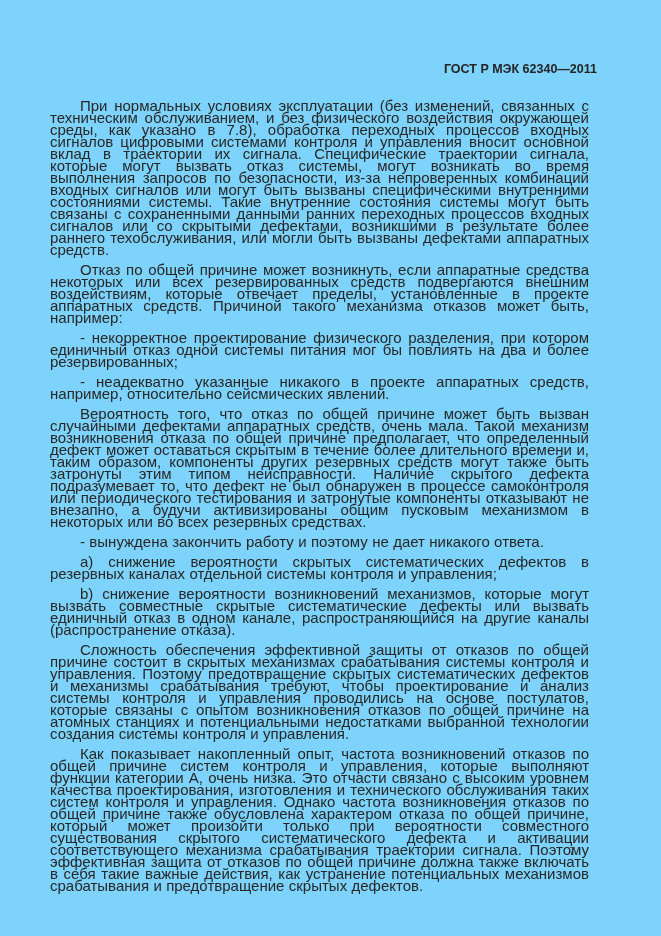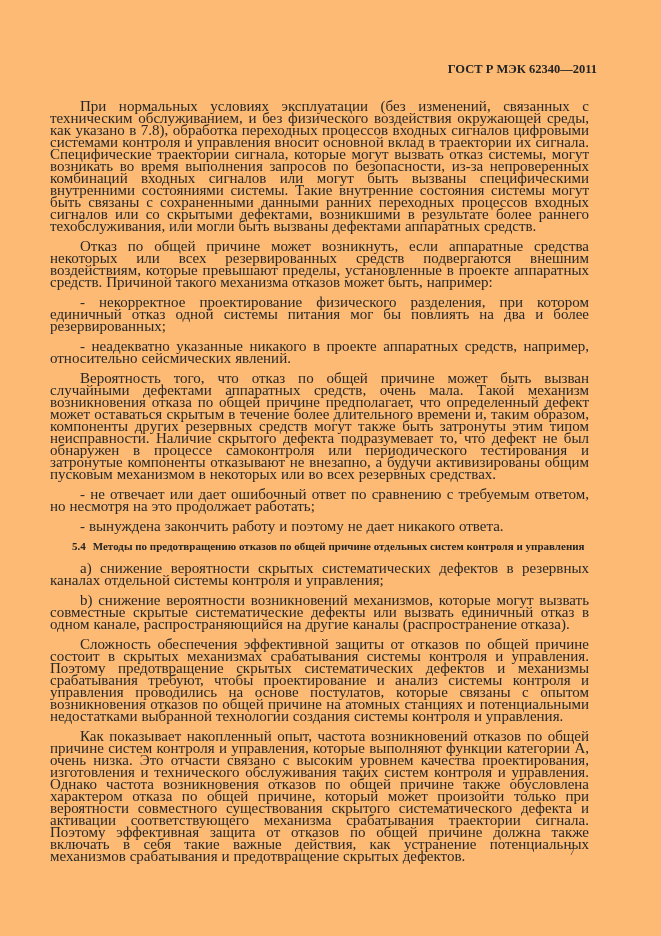--- a/index.html
+++ b/index.html
@@ -5,22 +5,22 @@
   html, body {
     margin: 0;
     padding: 0;
     background: #f4f3f1;
   }
   .page {
     position: relative;
     width: 661px;
     height: 936px;
     box-sizing: border-box;
-    background: #fdba74;
-    font-family: Liberation Serif, serif;
+    background: #7dd3fc;
+    font-family: Liberation Sans, sans-serif;
     color: #272727;
     overflow: hidden;
   }
   .page-inner {
     position: absolute;
     left: 42px;
     top: 62px;
     width: 555px;
   }
   .doc-header {
@@ -71,30 +71,26 @@
 </head>
 <body>
 
 <div class="page">
   <div class="page-inner">
 
     <div class="doc-header">ГОСТ Р МЭК 62340—2011</div>
 
     <div class="body-text">
       <p>При нормальных условиях эксплуатации (без изменений, связанных с техническим обслуживанием, и без физического воздействия окружающей среды, как указано в 7.8), обработка переходных процессов входных сигналов цифровыми системами контроля и управления вносит основной вклад в траектории их сигнала. Специфические траектории сигнала, которые могут вызвать отказ системы, могут возникать во время выполнения запросов по безопасности, из-за непроверенных комбинаций входных сигналов или могут быть вызваны специфическими внутренними состояниями системы. Такие внутренние состояния системы могут быть связаны с сохраненными данными ранних переходных процессов входных сигналов или со скрытыми дефектами, возникшими в результате более раннего техобслуживания, или могли быть вызваны дефектами аппаратных средств.</p>
-      <p>Отказ по общей причине может возникнуть, если аппаратные средства некоторых или всех резервированных средств подвергаются внешним воздействиям, которые превышают пределы, установленные в проекте аппаратных средств. Причиной такого механизма отказов может быть, например:</p>
+      <p>Отказ по общей причине может возникнуть, если аппаратные средства некоторых или всех резервированных средств подвергаются внешним воздействиям, которые отвечает пределы, установленные в проекте аппаратных средств. Причиной такого механизма отказов может быть, например:</p>
       <p class="list-item">- некорректное проектирование физического разделения, при котором единичный отказ одной системы питания мог бы повлиять на два и более резервированных;</p>
       <p class="list-item">- неадекватно указанные никакого в проекте аппаратных средств, например, относительно сейсмических явлений.</p>
       <p>Вероятность того, что отказ по общей причине может быть вызван случайными дефектами аппаратных средств, очень мала. Такой механизм возникновения отказа по общей причине предполагает, что определенный дефект может оставаться скрытым в течение более длительного времени и, таким образом, компоненты других резервных средств могут также быть затронуты этим типом неисправности. Наличие скрытого дефекта подразумевает то, что дефект не был обнаружен в процессе самоконтроля или периодического тестирования и затронутые компоненты отказывают не внезапно, а будучи активизированы общим пусковым механизмом в некоторых или во всех резервных средствах.</p>
-      <p class="list-item">- не отвечает или дает ошибочный ответ по сравнению с требуемым ответом, но несмотря на это продолжает работать;</p>
       <p class="list-item">- вынуждена закончить работу и поэтому не дает никакого ответа.</p>
 
-      <div class="section-heading">
-        <span class="sec-num">5.4</span><span>Методы по предотвращению отказов по общей причине отдельных систем контроля и управления</span>
-      </div>
 
       <p class="list-item">a) снижение вероятности скрытых систематических дефектов в резервных каналах отдельной системы контроля и управления;</p>
       <p class="list-item">b) снижение вероятности возникновений механизмов, которые могут вызвать совместные скрытые систематические дефекты или вызвать единичный отказ в одном канале, распространяющийся на другие каналы (распространение отказа).</p>
       <p>Сложность обеспечения эффективной защиты от отказов по общей причине состоит в скрытых механизмах срабатывания системы контроля и управления. Поэтому предотвращение скрытых систематических дефектов и механизмы срабатывания требуют, чтобы проектирование и анализ системы контроля и управления проводились на основе постулатов, которые связаны с опытом возникновения отказов по общей причине на атомных станциях и потенциальными недостатками выбранной технологии создания системы контроля и управления.</p>
       <p>Как показывает накопленный опыт, частота возникновений отказов по общей причине систем контроля и управления, которые выполняют функции категории А, очень низка. Это отчасти связано с высоким уровнем качества проектирования, изготовления и технического обслуживания таких систем контроля и управления. Однако частота возникновения отказов по общей причине также обусловлена характером отказа по общей причине, который может произойти только при вероятности совместного существования скрытого систематического дефекта и активации соответствующего механизма срабатывания траектории сигнала. Поэтому эффективная защита от отказов по общей причине должна также включать в себя такие важные действия, как устранение потенциальных механизмов срабатывания и предотвращение скрытых дефектов.</p>
     </div>
   </div>
 
   <div class="page-number">7</div>
 </div>

